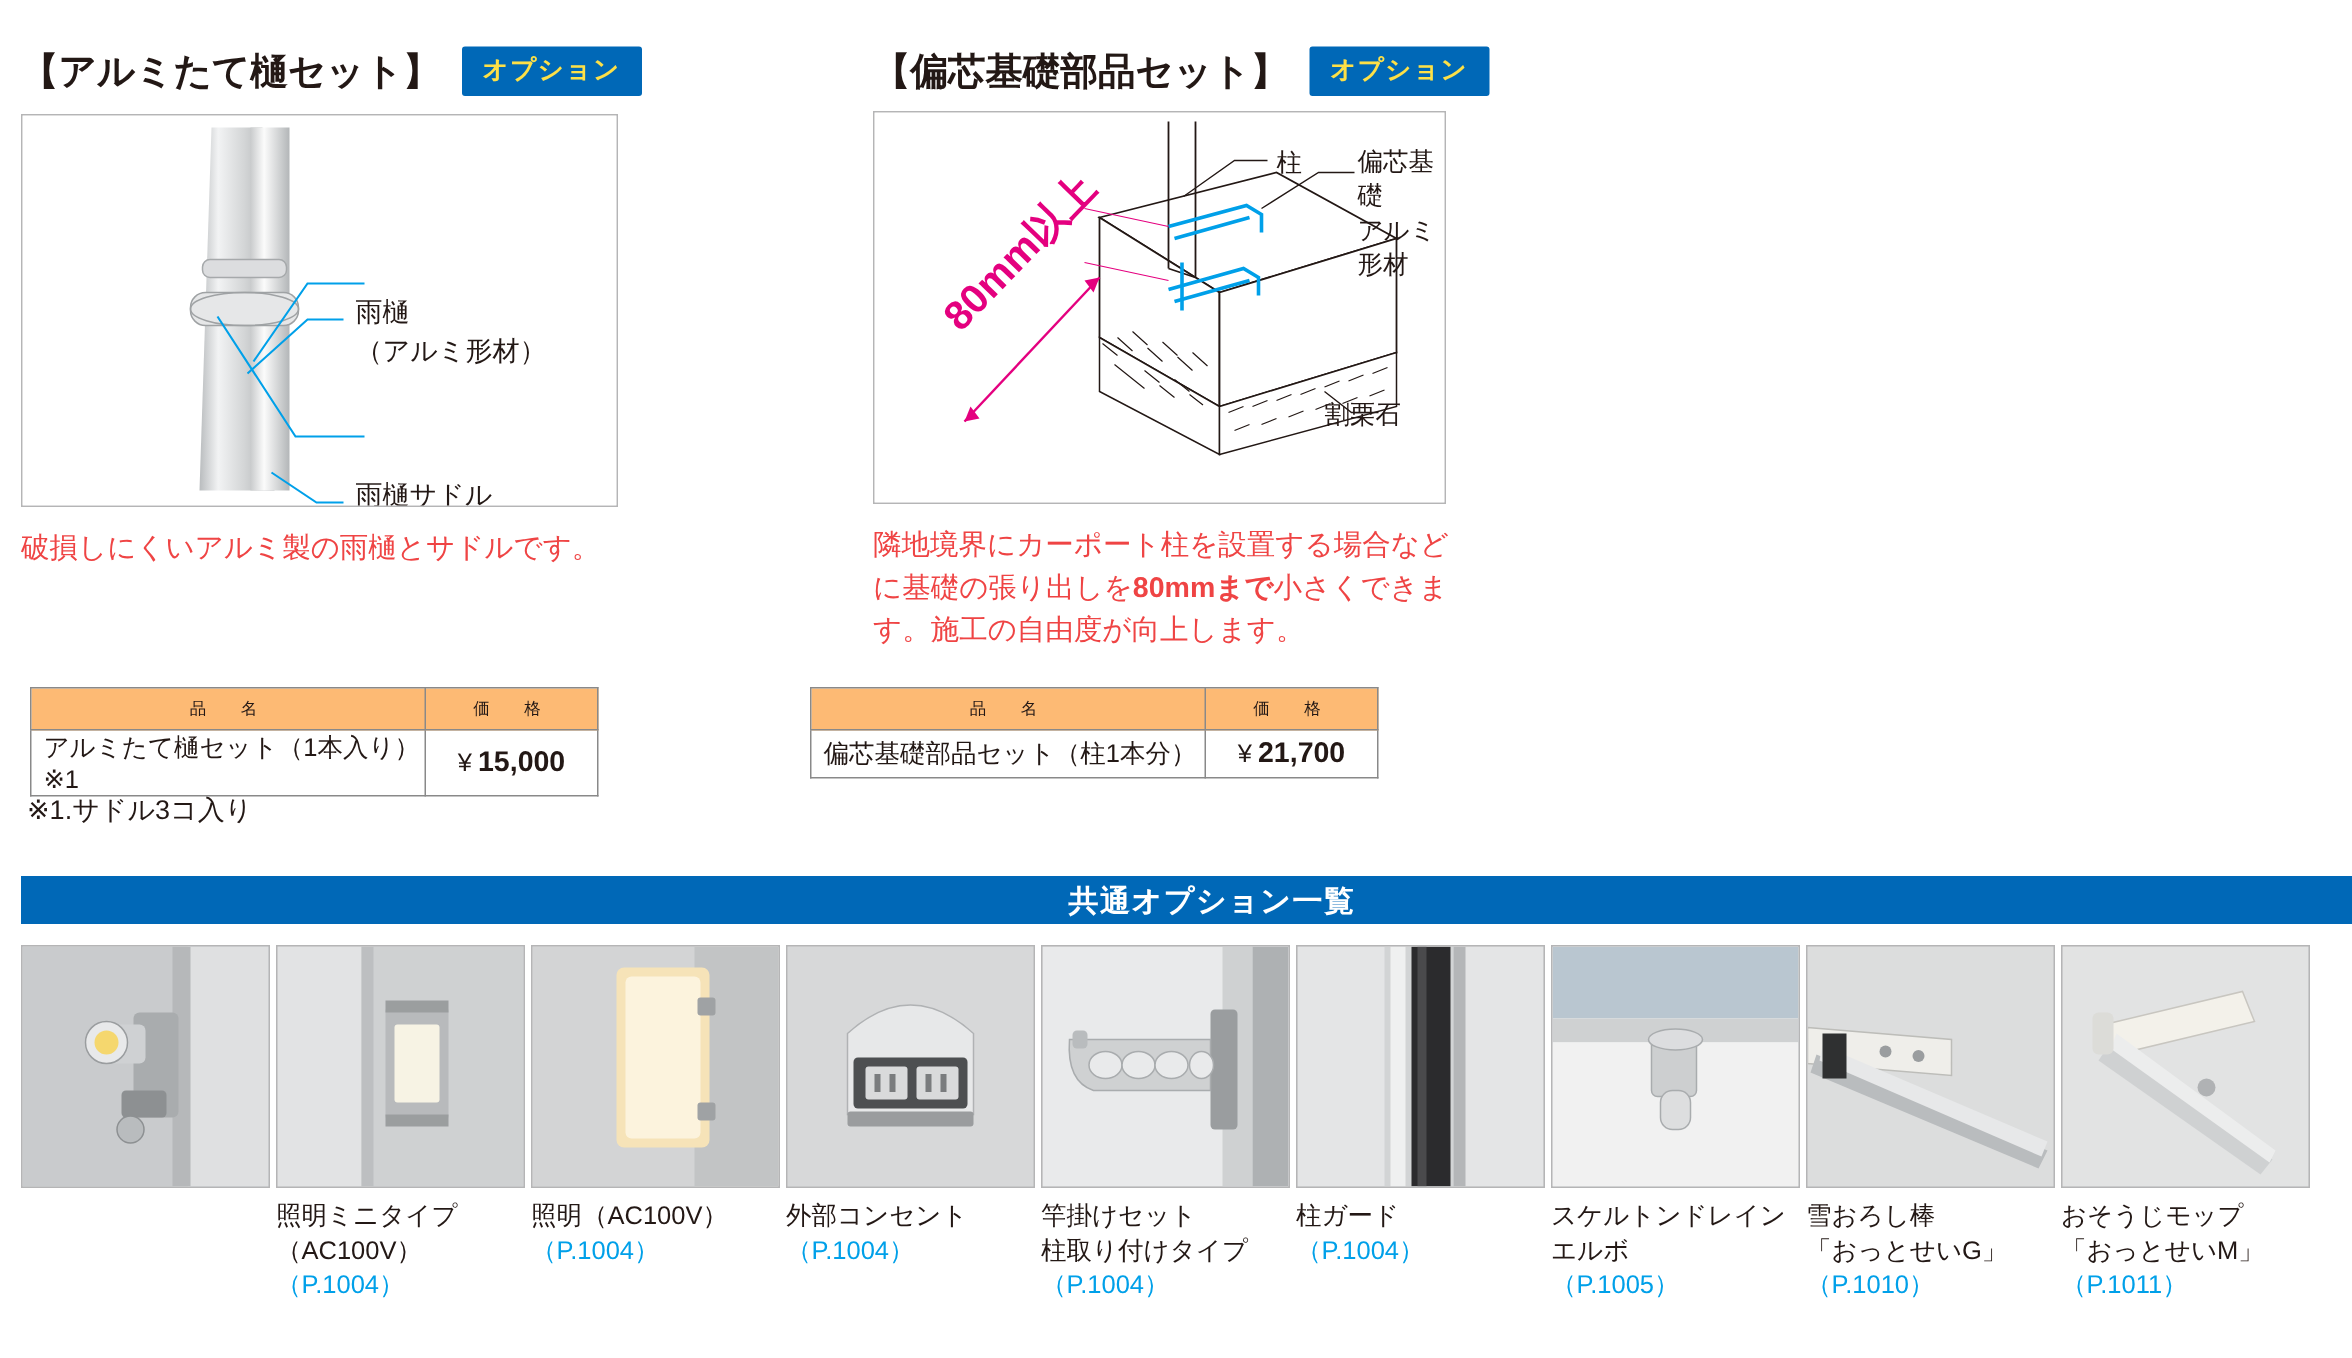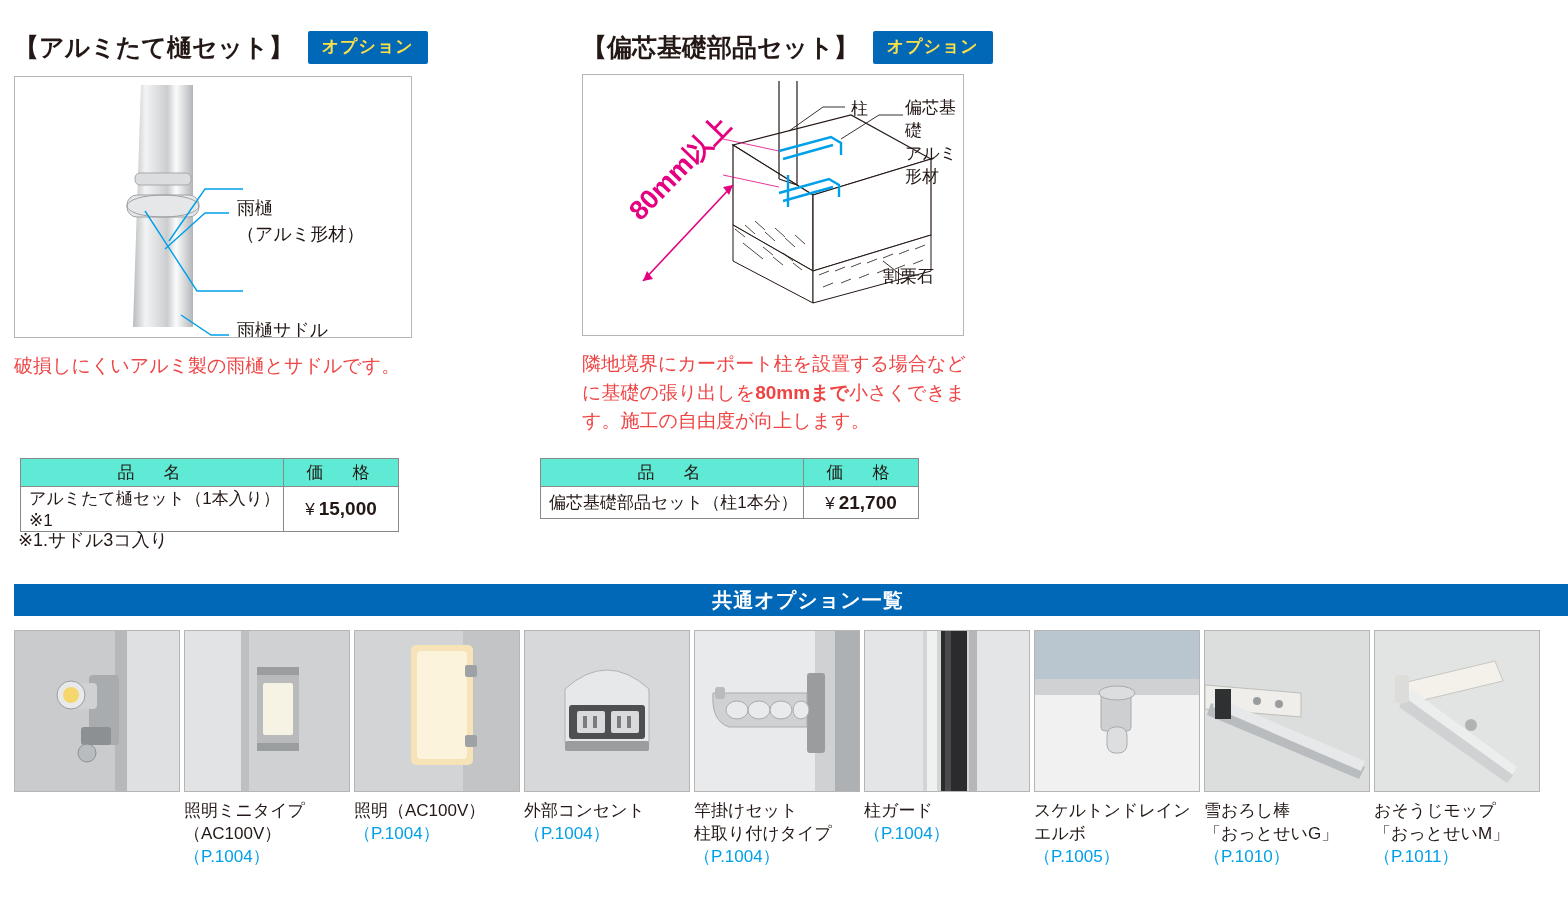--- a/index.html
+++ b/index.html
@@ -43,21 +43,21 @@
 
   
   .price-table{
     position:absolute;border-collapse:collapse;
     font-size:17px;color:#231815;background:#fff;
   }
   .price-table td,.price-table th{
     border:1px solid #898989;padding:0;
   }
   .price-table thead th{
-    background:#5eead4;font-weight:normal;font-size:17px;
+    background:#fdba74;font-weight:normal;font-size:11px;
     letter-spacing:6px;text-align:center;height:27px;
   }
   .price-table tbody td{height:31px;}
   .pt-name{text-align:left;padding-left:8px !important;}
   .pt-price{text-align:center;font-weight:bold;font-size:19px;}
   .pt-price .yen{font-weight:normal;font-size:17px;margin-right:4px;}
 
   #table-gutter{left:20px;top:458px;}
   #table-gutter .c-name{width:262px;}
   #table-gutter .c-price{width:114px;}

